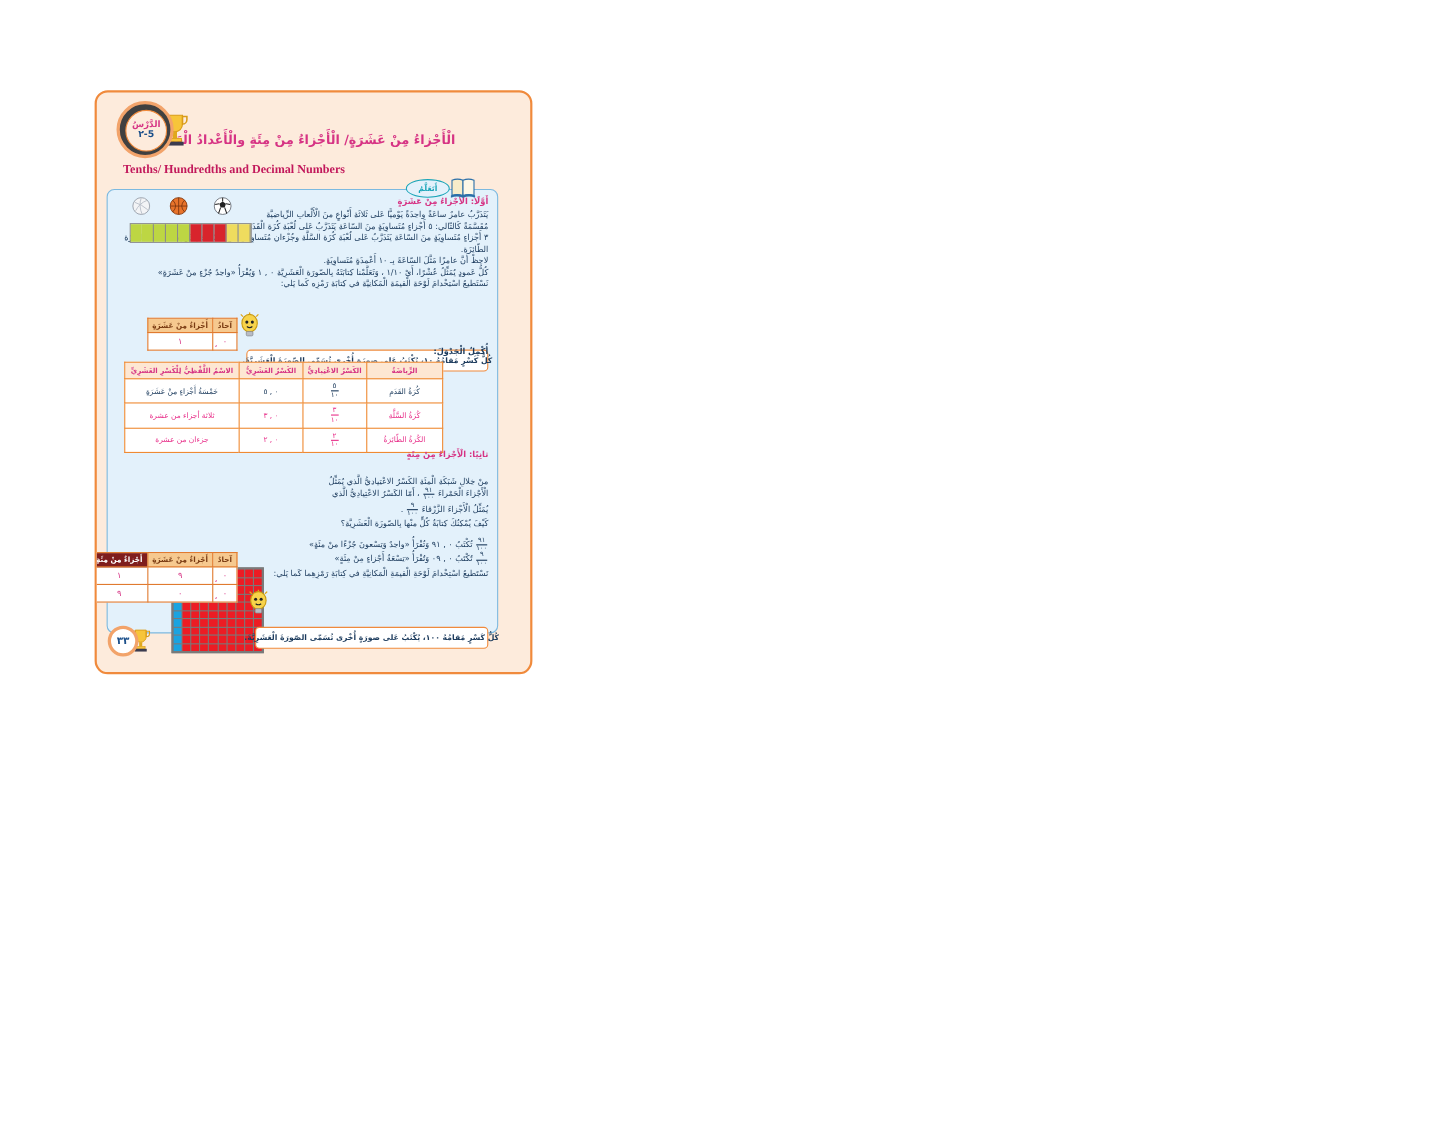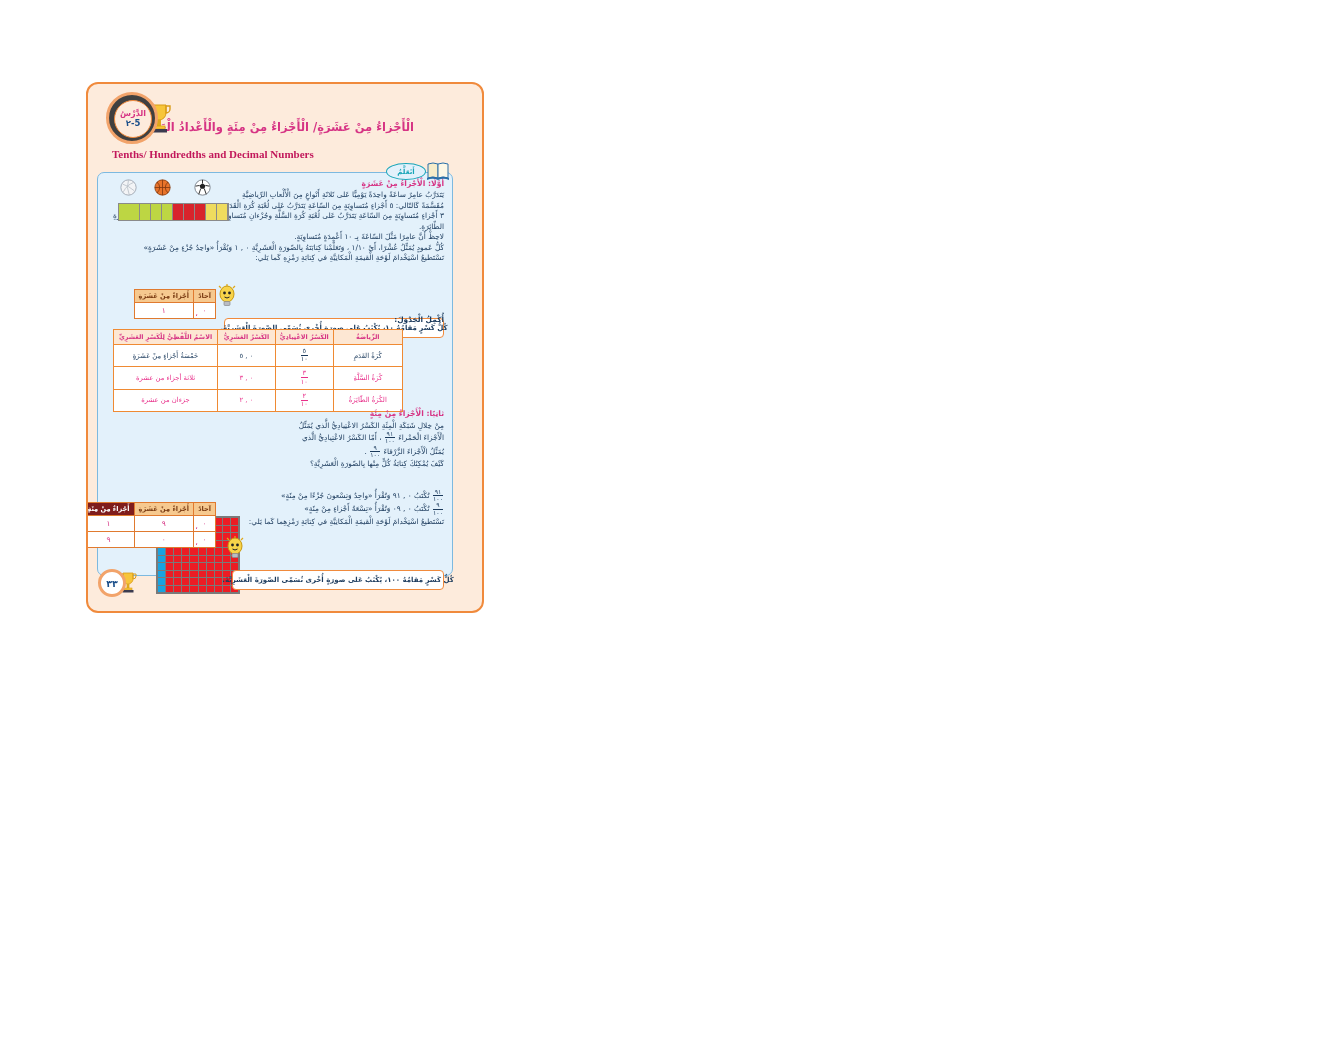--- a/index.html
+++ b/index.html
@@ -107,21 +107,21 @@
     width: 356px;
     height: 404px;
     background: #e3f1fb;
     border: 1.4px solid #7cb9e0;
     border-radius: 7px;
     box-sizing: border-box;
   }
 
   .learn-tab {
     position: absolute;
-    right: 4px;
+    right: 21px;
     top: -11px;
     width: 66px;
     height: 22px;
     z-index: 6;
   }
   .learn-oval {
     position: absolute;
     right: 22px;
     top: 1px;
     width: 40px;
@@ -547,21 +547,21 @@
           </span>
         </td>
         <td class="c-pink">٠ , ٢</td>
         <td class="c-pink">جزءان من عشرة</td>
       </tr>
     </tbody>
       </table>
 
     <div class="sec2-text">
       <div class="sec-head">ثانِيًا: الْأَجْزاءُ مِنْ مِئَةٍ</div>
-      <div class="body-para" style="margin-top:2px;">مِنْ خِلالِ شَبَكَةِ الْمِئَةِ الكَسْرُ الاعْتِيادِيُّ الَّذي يُمَثِّلُ</div>
+      <div class="body-para" style="margin-top:14px;">مِنْ خِلالِ شَبَكَةِ الْمِئَةِ الكَسْرُ الاعْتِيادِيُّ الَّذي يُمَثِّلُ</div>
       <div class="body-para">
         <span>الْأَجْزاءَ الْحَمْراءَ</span>
         <span class="inl-frac">
           <b>٩١</b>
           <i>١٠٠</i>
         </span>
         <span>، أَمّا الكَسْرُ الاعْتِيادِيُّ الَّذي</span>
       </div>
       <div class="body-para">
         <span>يُمَثِّلُ الْأَجْزاءَ الزَّرْقاءَ</span>

